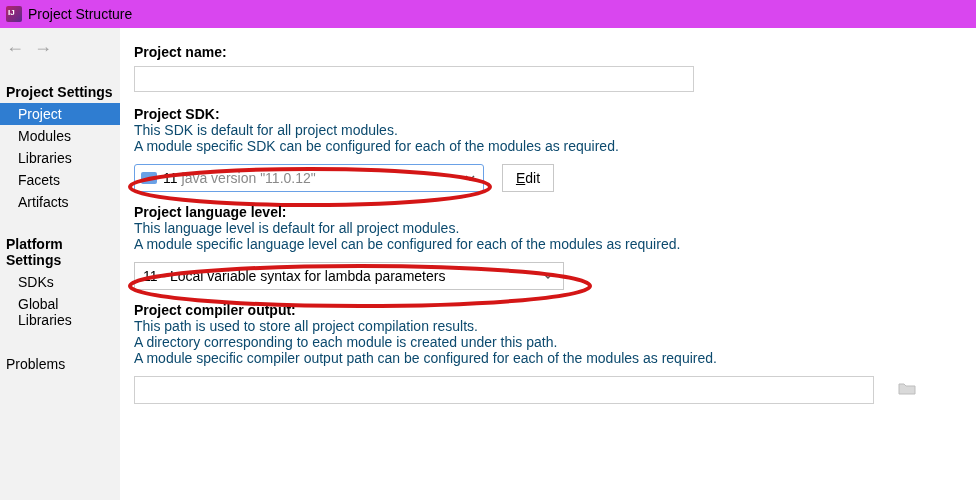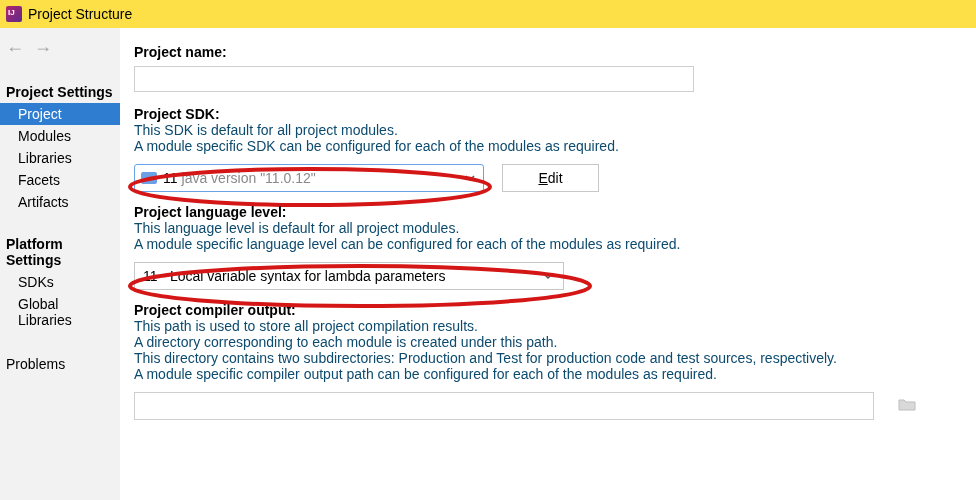--- a/index.html
+++ b/index.html
@@ -12,21 +12,21 @@
     width: 976px;
     height: 500px;
     overflow: hidden;
   }
   .window { display: flex; flex-direction: column; height: 100%; }
   .titlebar {
     display: flex;
     align-items: center;
     padding: 4px 6px;
     height: 28px;
-    background: #fde047;
+    background: #d946ef;
   }
   .app-icon {
     width: 16px; height: 16px;
     background: linear-gradient(135deg,#b3256d,#5b2a8c);
     border-radius: 2px;
     position: relative;
     margin-right: 6px;
   }
   .app-icon::after {
     content: "IJ";
@@ -107,21 +107,21 @@
   }
   .sdk-select .ver-num { color: #000; }
   .sdk-select .ver-gray { color: #8a8a8a; margin-left: 4px; }
   .sdk-select .chev {
     position: absolute;
     right: 8px;
     color: #555;
   }
   .edit-btn {
     height: 28px;
-    width: 97px;
+    width: 52px;
     border: 1px solid #c7c7c7;
     background: #fff;
     font-size: 14px;
     cursor: pointer;
   }
   .edit-btn .ul { text-decoration: underline; }
   .lang-select {
     width: 430px;
     height: 28px;
     border: 1px solid #c7c7c7;
@@ -228,21 +228,20 @@
         </div>
         <svg class="annot" style="left:-14px; top:56px;" width="490" height="54">
           <ellipse cx="240" cy="26" rx="230" ry="20" fill="none" stroke="#d41616" stroke-width="4"></ellipse>
         </svg>
       </div>
 
       <div class="section-block">
         <div class="label">Project compiler output:</div>
         <div class="desc">This path is used to store all project compilation results.</div>
         <div class="desc">A directory corresponding to each module is created under this path.</div>
-        <div class="desc">This directory contains two subdirectories: Production and Test for production code and test sources, respectively.</div>
         <div class="desc">A module specific compiler output path can be configured for each of the modules as required.</div>
         <div class="row" style="margin-top:10px">
           <input class="output-input" type="text" value="" style="">
           <span class="folder-icon">
             <svg width="18" height="14" viewBox="0 0 18 14">
                 <path d="M1 3 h5 l2 2 h9 v8 h-16 z" fill="#d9d9d9" stroke="#bdbdbd"></path>
               </svg>
           </span>
         </div>
       </div>

